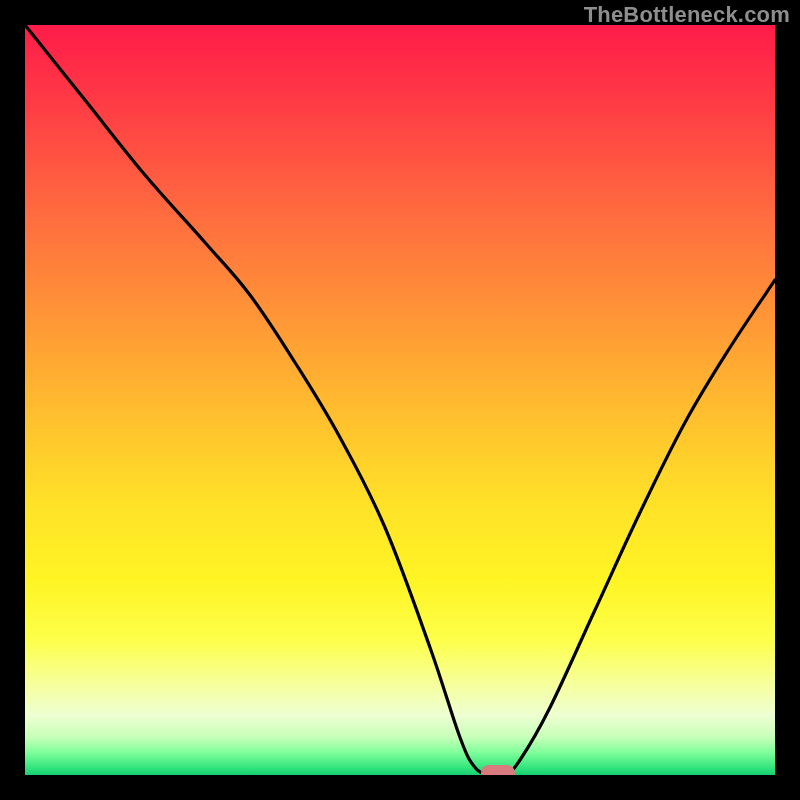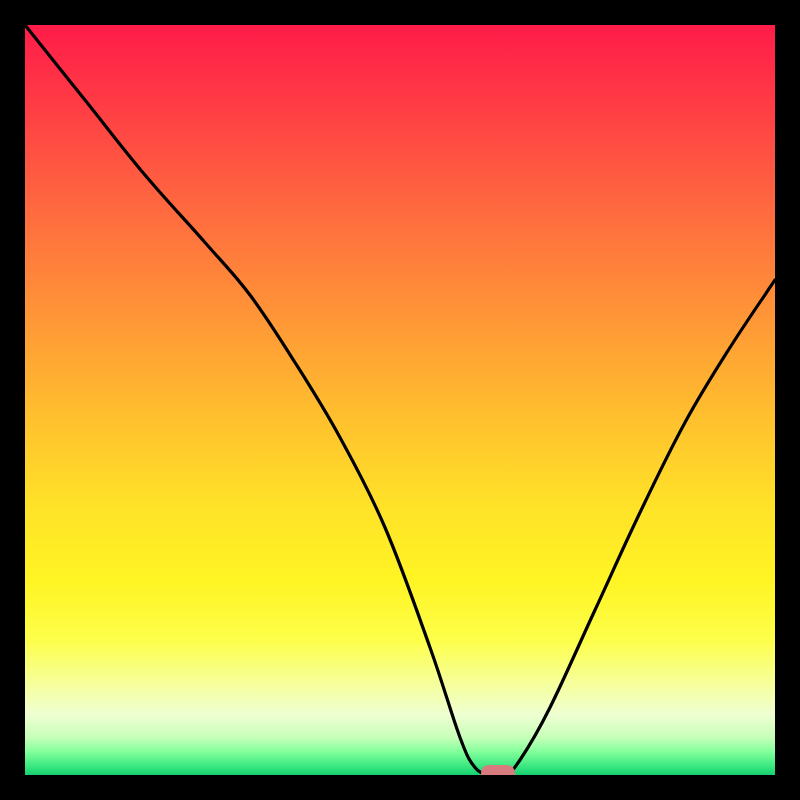--- a/index.html
+++ b/index.html
@@ -66,20 +66,21 @@
     width: 34px;
     height: 16px;
     background: #d87b7f;
     border-radius: 8px;
   }
 </style>
 </head>
 <body>
 
 <div class="frame">
+  <div class="watermark">TheBottleneck.com</div>
 
   <div class="plot-area">
     <div class="gradient"></div>
 
     <svg class="curve" viewBox="0 0 750 750" preserveAspectRatio="none">
       <path id="curve-path" fill="none" stroke="#000" stroke-width="3.2" stroke-linecap="round" d="M 0 0 C 10.799999999999999 13.5, 38.400000000000006 48, 60 75 C 81.6 102, 98.4 124.35, 120 150 C 141.6 175.65, 161.1 195.9, 180 217.5 C 198.9 239.1, 208.8 248.4, 225 270 C 241.2 291.59999999999997, 253.8 311.84999999999997, 270 337.49999999999994 C 286.2 363.1499999999999, 298.8 382.8, 315 412.5 C 331.2 442.2, 343.8 464.7, 360 502.5 C 376.2 540.3, 391.5 584.7, 405 622.5 C 418.5 660.3, 426.8999999999999 690.9, 434.99999999999994 712.5 C 443.09999999999997 734.1, 444.59999999999997 735.75, 450 742.5 C 455.40000000000003 749.25, 459.6 748.65, 465 750 C 470.4 751.35, 474.6 752.7, 480 750 C 485.4 747.3, 486.9 747.15, 495 735 C 503.1 722.85, 511.5 709.5, 525 682.5 C 538.5 655.5, 553.8 620.1, 570 585 C 586.2 549.9, 598.8 521.25, 615 487.5 C 631.2 453.75, 643.8 427.2, 660 397.5 C 676.2 367.8, 688.8 348.15000000000003, 705 322.50000000000006 C 721.2 296.8500000000001, 741.9 267.15000000000003, 750 255"></path>
     </svg>
 
     <div class="marker" id="marker" style="left: 455.5px; top: 740px;"></div>
   </div>

